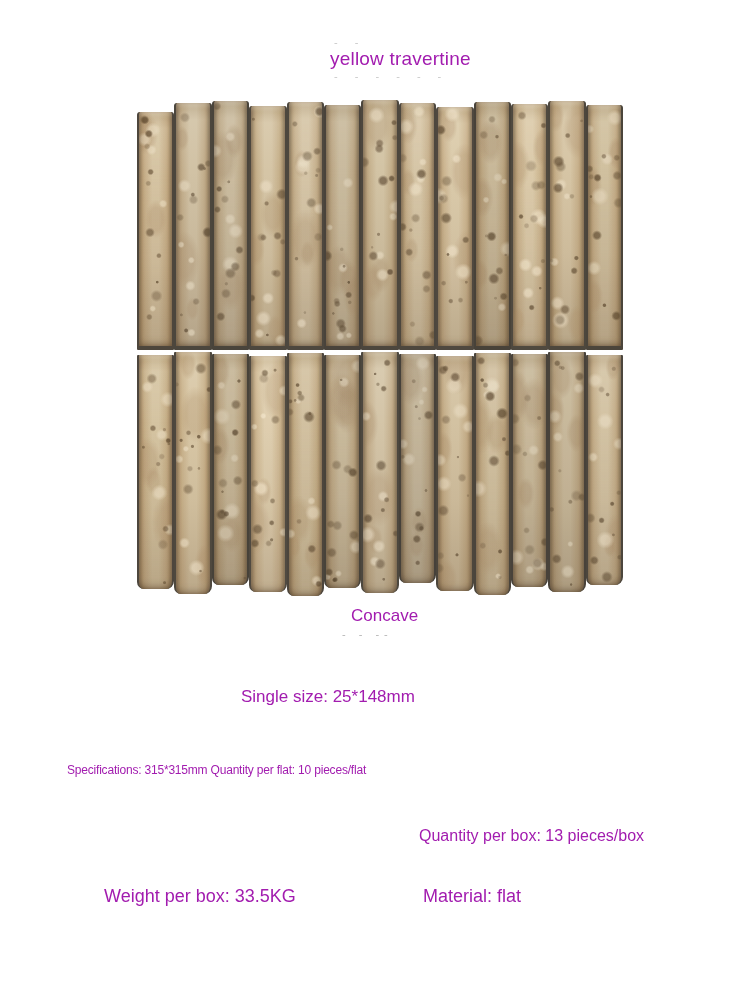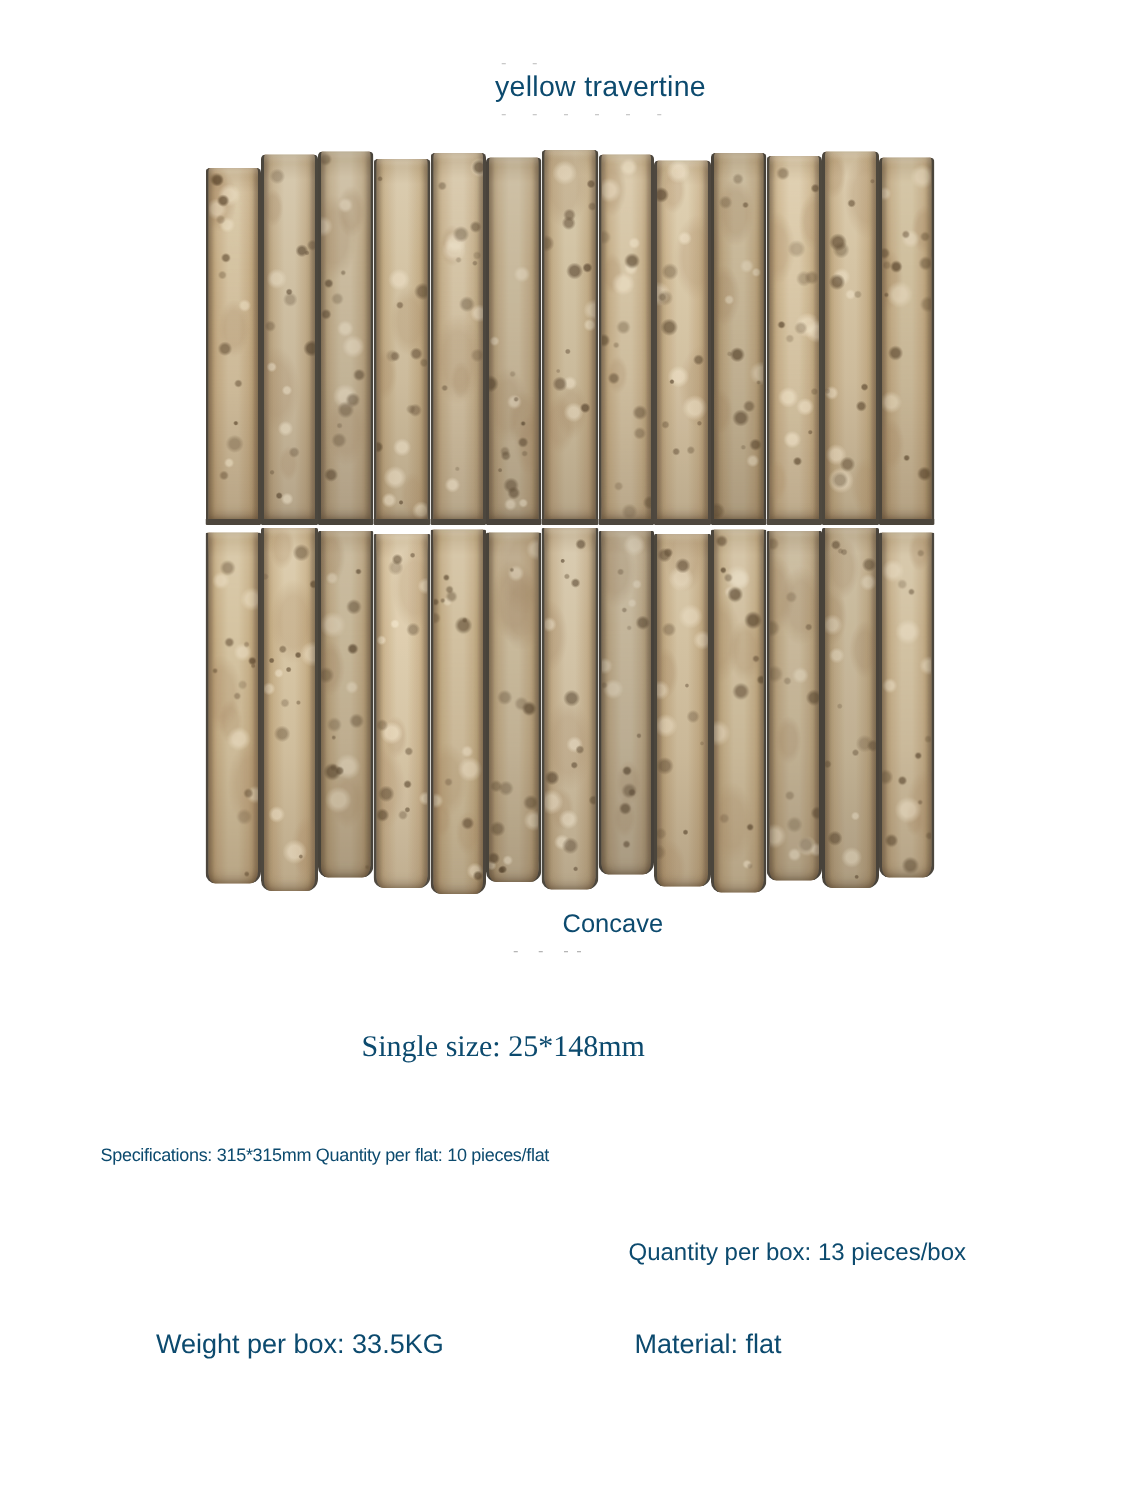--- a/index.html
+++ b/index.html
@@ -1,27 +1,27 @@
 <!DOCTYPE html>
 <html><head>
 <meta charset="utf-8">
 <style>
   html,body{margin:0;padding:0;}
   body{background:#ffffff;font-family:"Liberation Sans","DejaVu Sans",sans-serif;}
   .page{position:relative;width:750px;height:1000px;background:#ffffff;overflow:hidden;}
 
-  .txt{position:absolute;color:#0c4a6e;white-space:nowrap;}
+  .txt{position:absolute;color:#a21caf;white-space:nowrap;}
   .title{left:330px;top:48px;font-size:19px;letter-spacing:0.2px;}
   .marks{position:absolute;color:#c9c9c9;font-size:11px;letter-spacing:7px;white-space:nowrap;}
   .marks-above-title{left:334px;top:36px;}
   .marks-below-title{left:334px;top:70px;}
-  .caption{left:351px;top:606px;font-size:17px;margin-left:24px;}
+  .caption{left:351px;top:606px;font-size:17px;}
   .marks-below-caption{left:342px;top:628px;letter-spacing:5px;color:#b5b5b5;}
 
-  .single-size{left:241px;top:687px;font-size:20px;font-family:Liberation Serif, serif;}
+  .single-size{left:241px;top:687px;font-size:17px;}
   .specifications{left:67px;top:763px;font-size:12px;letter-spacing:-0.2px;}
   .thickness{left:68px;top:827px;font-size:18px;}
   .qty-box{left:419px;top:827px;font-size:16px;}
   .weight-box{left:68px;top:886px;font-size:18px;margin-left:36px;}
   .material{left:423px;top:886px;font-size:18px;}
 
   .mosaic{position:absolute;left:137px;top:100px;width:486px;height:500px;}
   .mosaic-row{position:absolute;left:0;width:486px;display:flex;align-items:flex-start;}
   .row-top{top:0;height:250px;}
   .row-bottom{top:251px;height:249px;}

